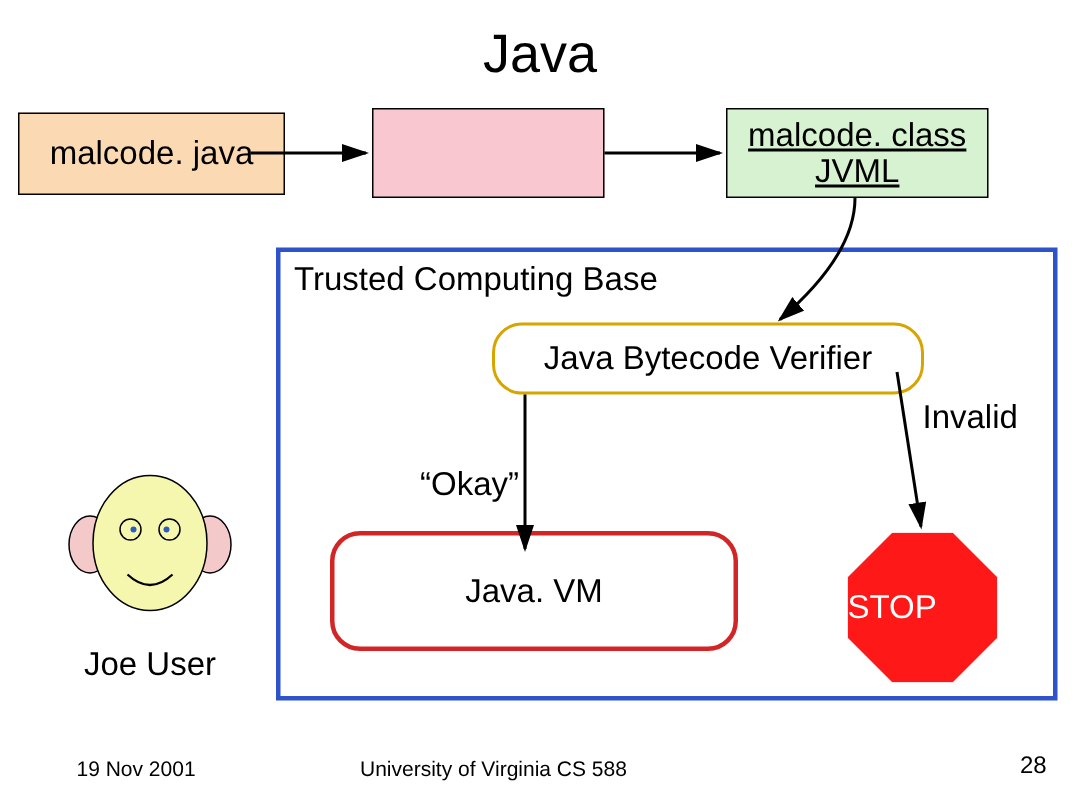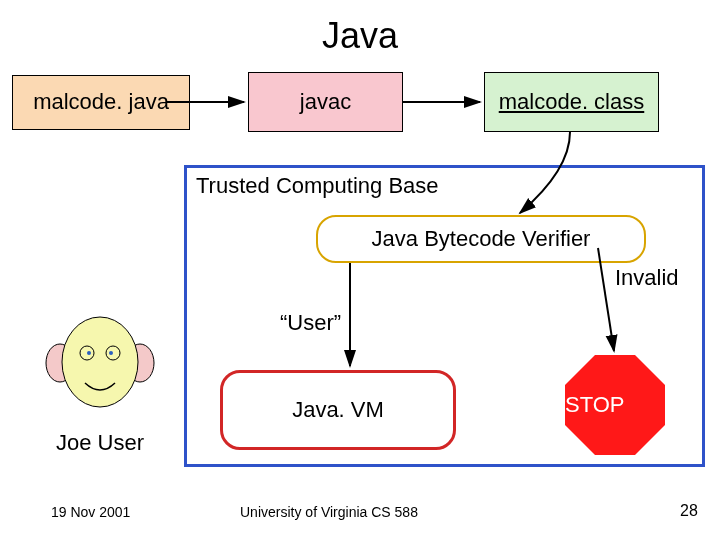--- a/index.html
+++ b/index.html
@@ -108,41 +108,41 @@
 <body>
 
 <div class="title">Java</div>
 
 <div class="box box-orange" style="left:12px; top:75px; width:178px; height:55px;">
   <span>malcode. java</span>
 </div>
 
 <div class="box box-pink" style="left:248px; top:72px; width:155px; height:60px;">
   <div>
-    <div>javac</div>
   </div>
 </div>
 
 <div class="box box-green" style="left:484px; top:72px; width:175px; height:60px;">
   <div>
     <div>malcode. class</div>
+    <div>JVML</div>
   </div>
 </div>
 
 <div class="tcb" style="left:184px; top:165px; width:521px; height:302px;"></div>
 <div class="tcb-label" style="left:196px; top:173px;">Trusted Computing Base</div>
 
-<div class="round verifier" style="left:316px; top:215px; width:330px; height:48px;">
+<div class="round verifier" style="left:328px; top:215px; width:288px; height:48px;">
   <span>Java Bytecode Verifier</span>
 </div>
 
-<div class="okay" style="left:280px; top:310px;">“User”</div>
+<div class="okay" style="left:280px; top:310px;">“Okay”</div>
 <div class="invalid" style="left:615px; top:265px;">Invalid</div>
 
-<div class="round javavm" style="left:220px; top:370px; width:236px; height:80px;">
+<div class="round javavm" style="left:220px; top:354px; width:272px; height:80px;">
   <span>Java. VM</span>
 </div>
 
 <div class="octagon" style="left:565px; top:355px;">
   <span>STOP</span>
 </div>
 
 <div class="face" style="left:45px; top:315px;">
   <svg width="110" height="95" viewBox="0 0 110 95">
     <ellipse cx="15" cy="48" rx="14" ry="19" fill="#f4c9c9" stroke="#000"></ellipse>

